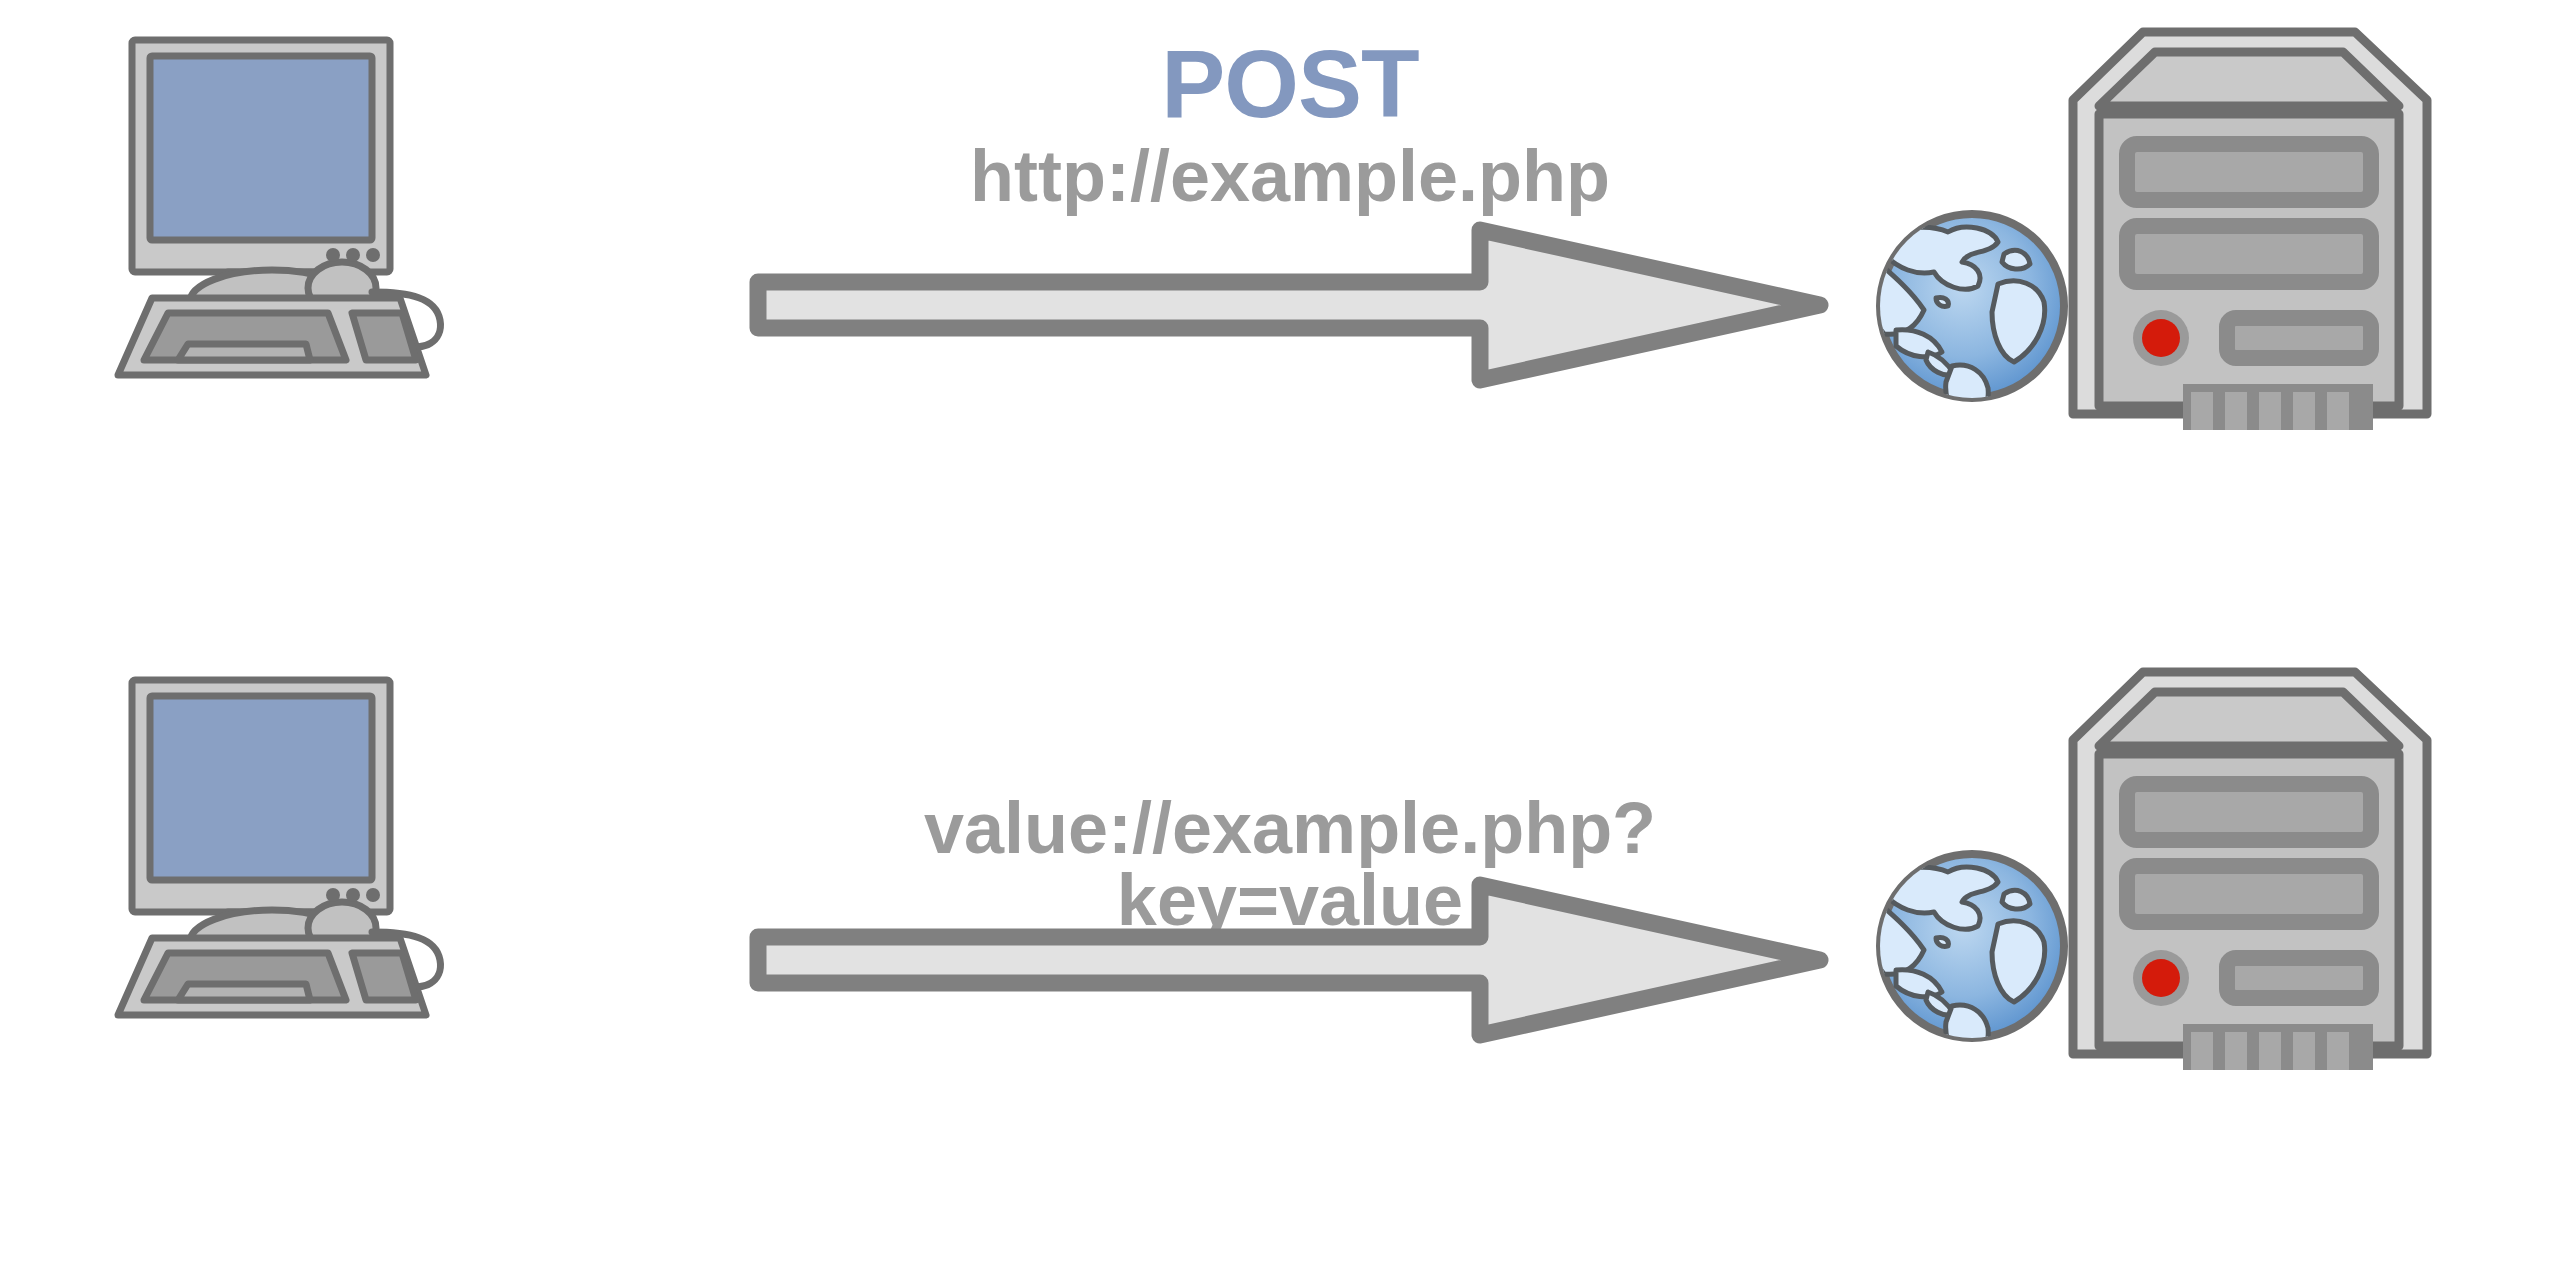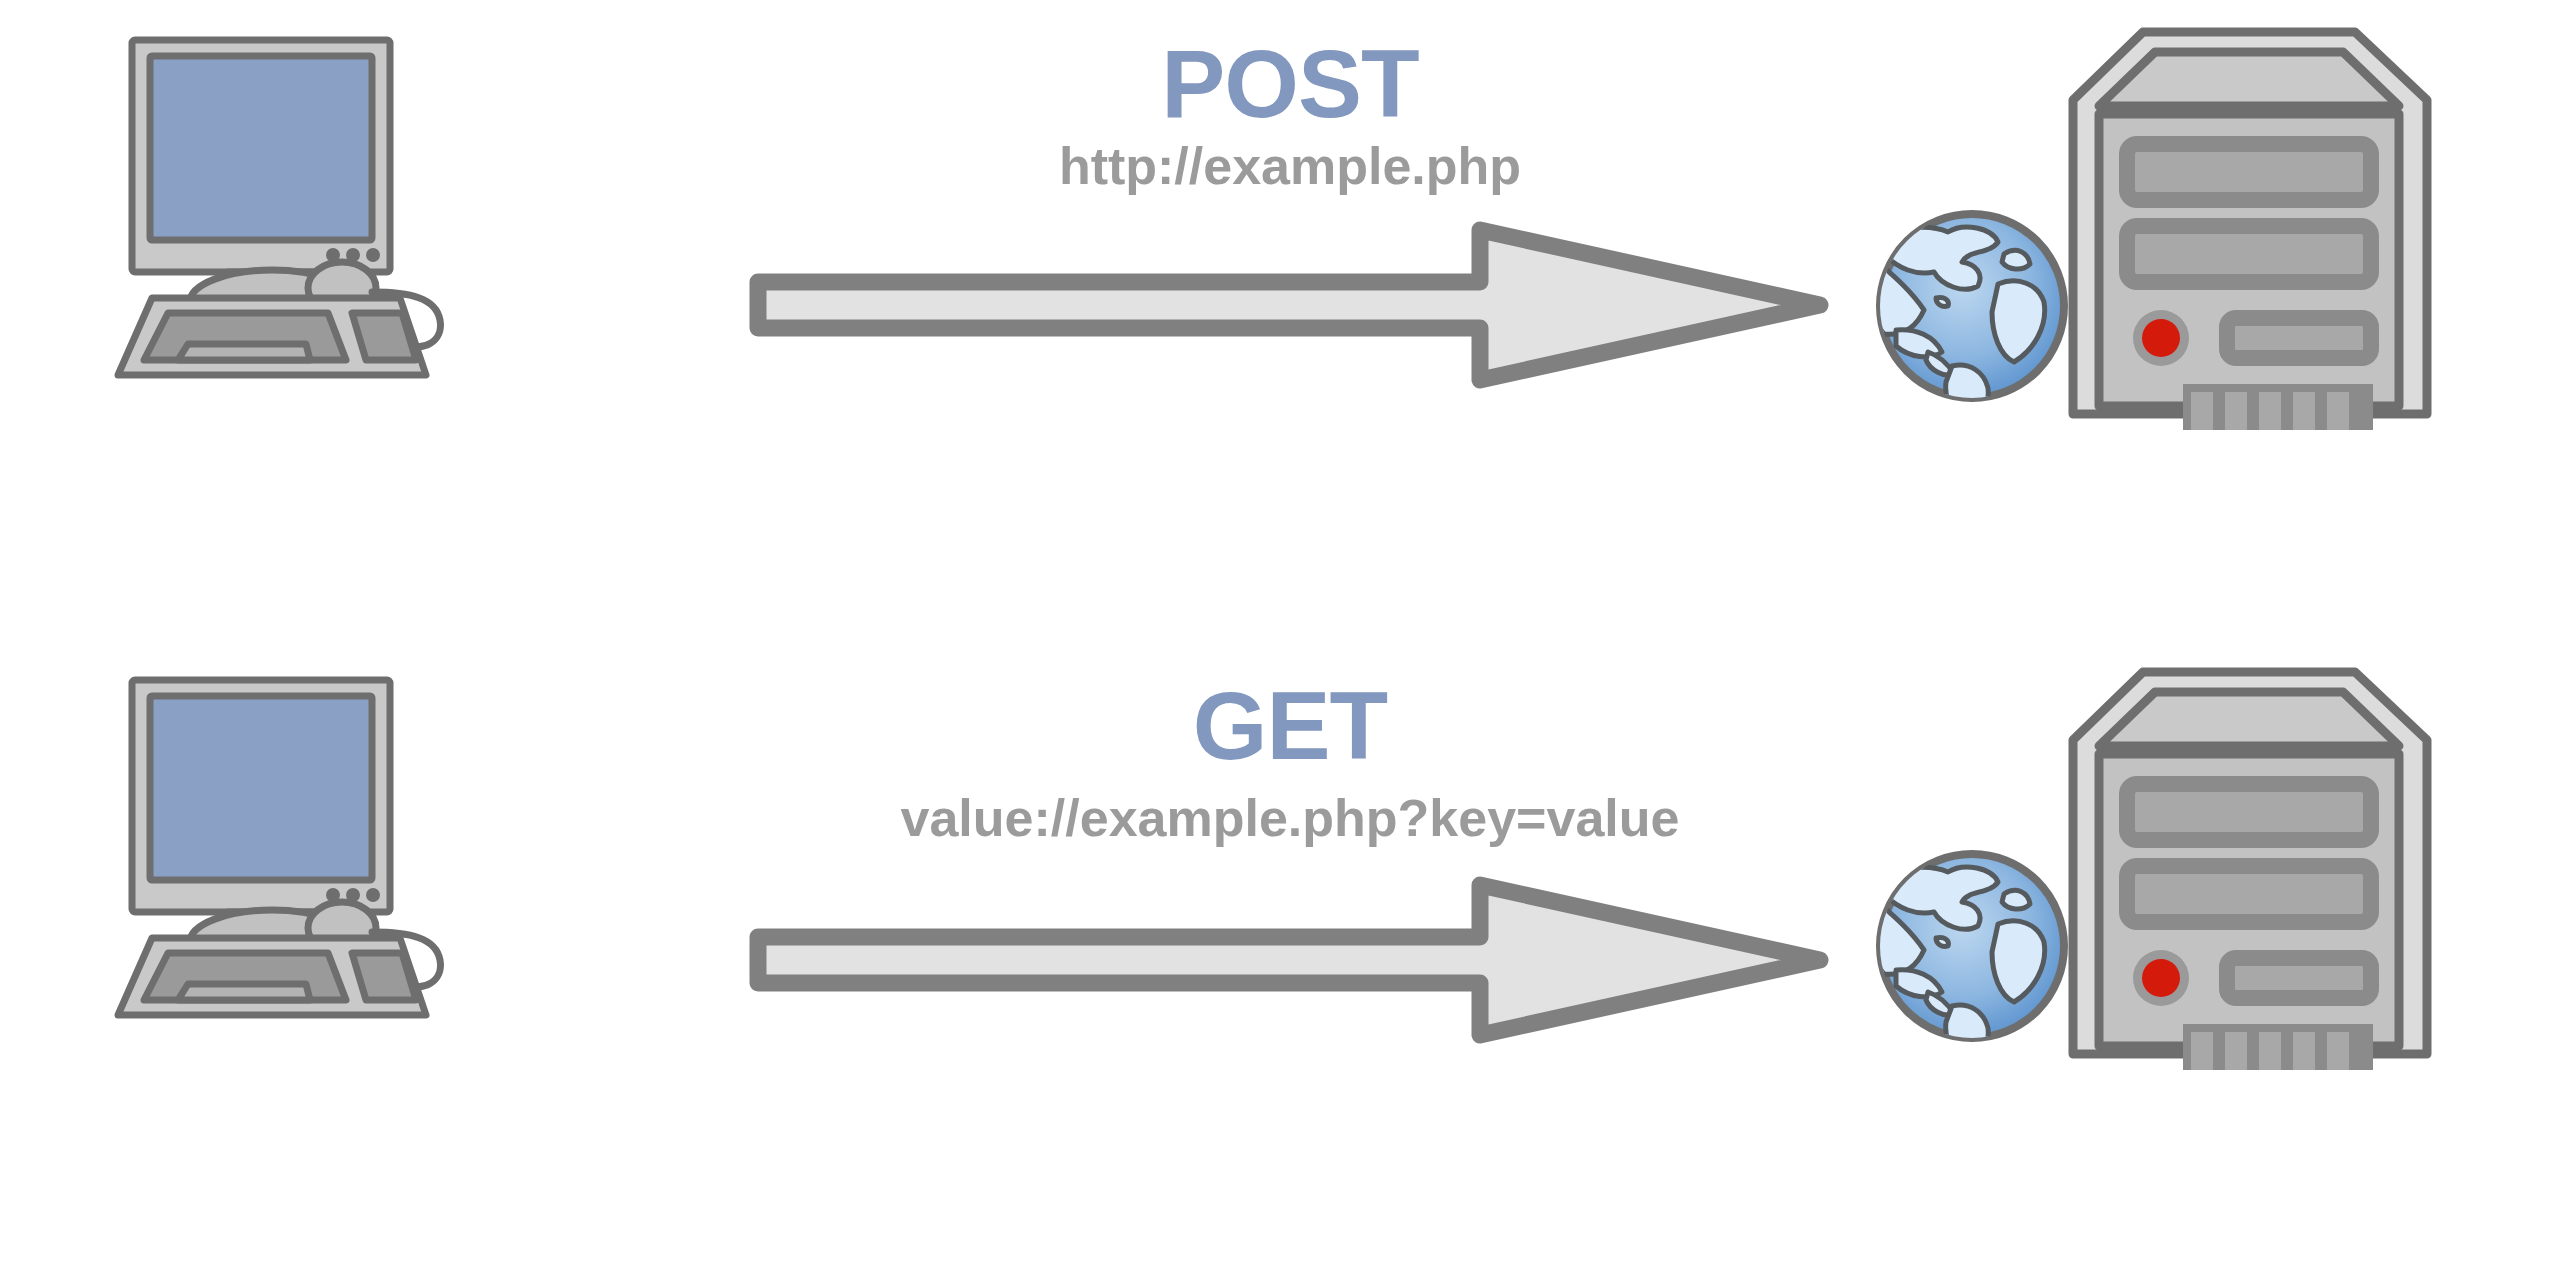--- a/index.html
+++ b/index.html
@@ -26,21 +26,21 @@
     line-height:1;
     font-size:96px;
   }
   .row-post .method-label{top:36px;}
   .row-get  .method-label{top:38px;}
 
   .url-label{
     position:absolute;left:0;width:1060px;text-align:center;
     font-weight:bold;color:#9b9b9b;
     line-height:1;
-    font-size:52px;
+    font-size:72px;
   }
   .row-post .url-label{top:140px;}
   .row-get  .url-label{top:152px;}
 
   .arrow-wrap{position:absolute;left:-20px;width:1100px;height:170px;}
   .row-post .arrow-wrap{top:220px;}
   .row-get  .arrow-wrap{top:235px;}
 
   
   .computer-wrap{position:absolute;}
@@ -200,21 +200,20 @@
         </g>
         <g fill="#6e6e6e">
           <circle cx="223" cy="225" r="7"></circle>
           <circle cx="243" cy="225" r="7"></circle>
           <circle cx="263" cy="225" r="7"></circle>
         </g>
       </svg>
     </div>
 
     <div class="center">
-      <div class="method-label">GET</div>
       <div class="url-label">value://example.php?key=value</div>
       <div class="arrow-wrap">
         <svg viewBox="0 0 1100 170" width="1100" height="170">
           <path d="M18 62 L740 62 L740 10 L1080 85 L740 160 L740 108 L18 108 Z" fill="#e2e2e2" stroke="#808080" stroke-width="17" stroke-linejoin="round" stroke-linecap="round"></path>
         </svg>
       </div>
     </div>
 
     <div class="server-wrap">
       <svg viewBox="0 0 420 410" width="420" height="410">

